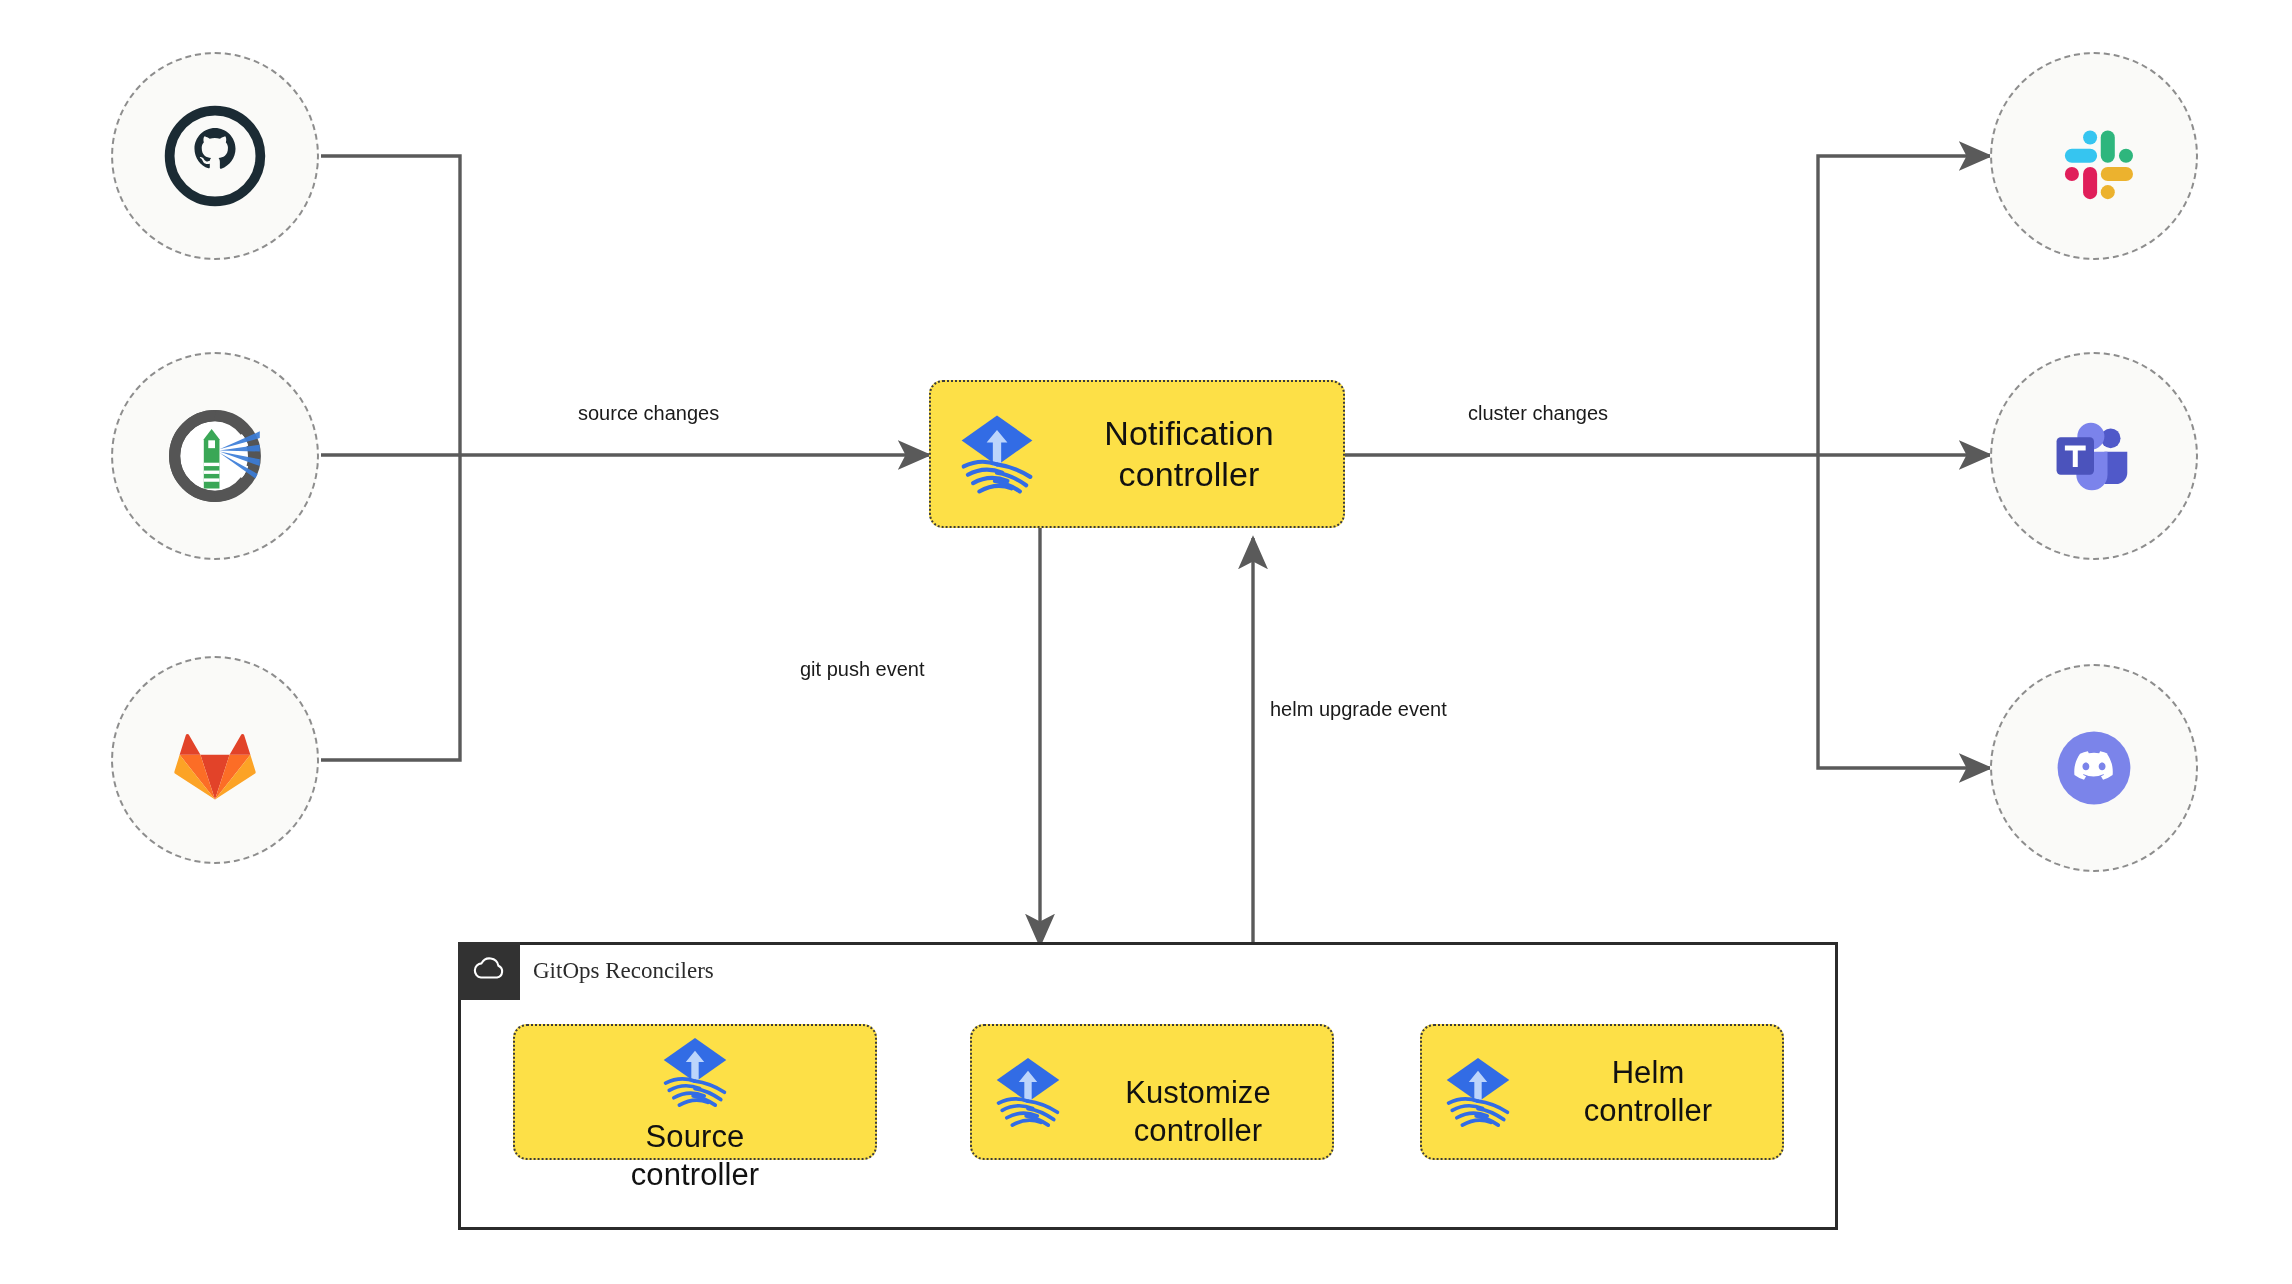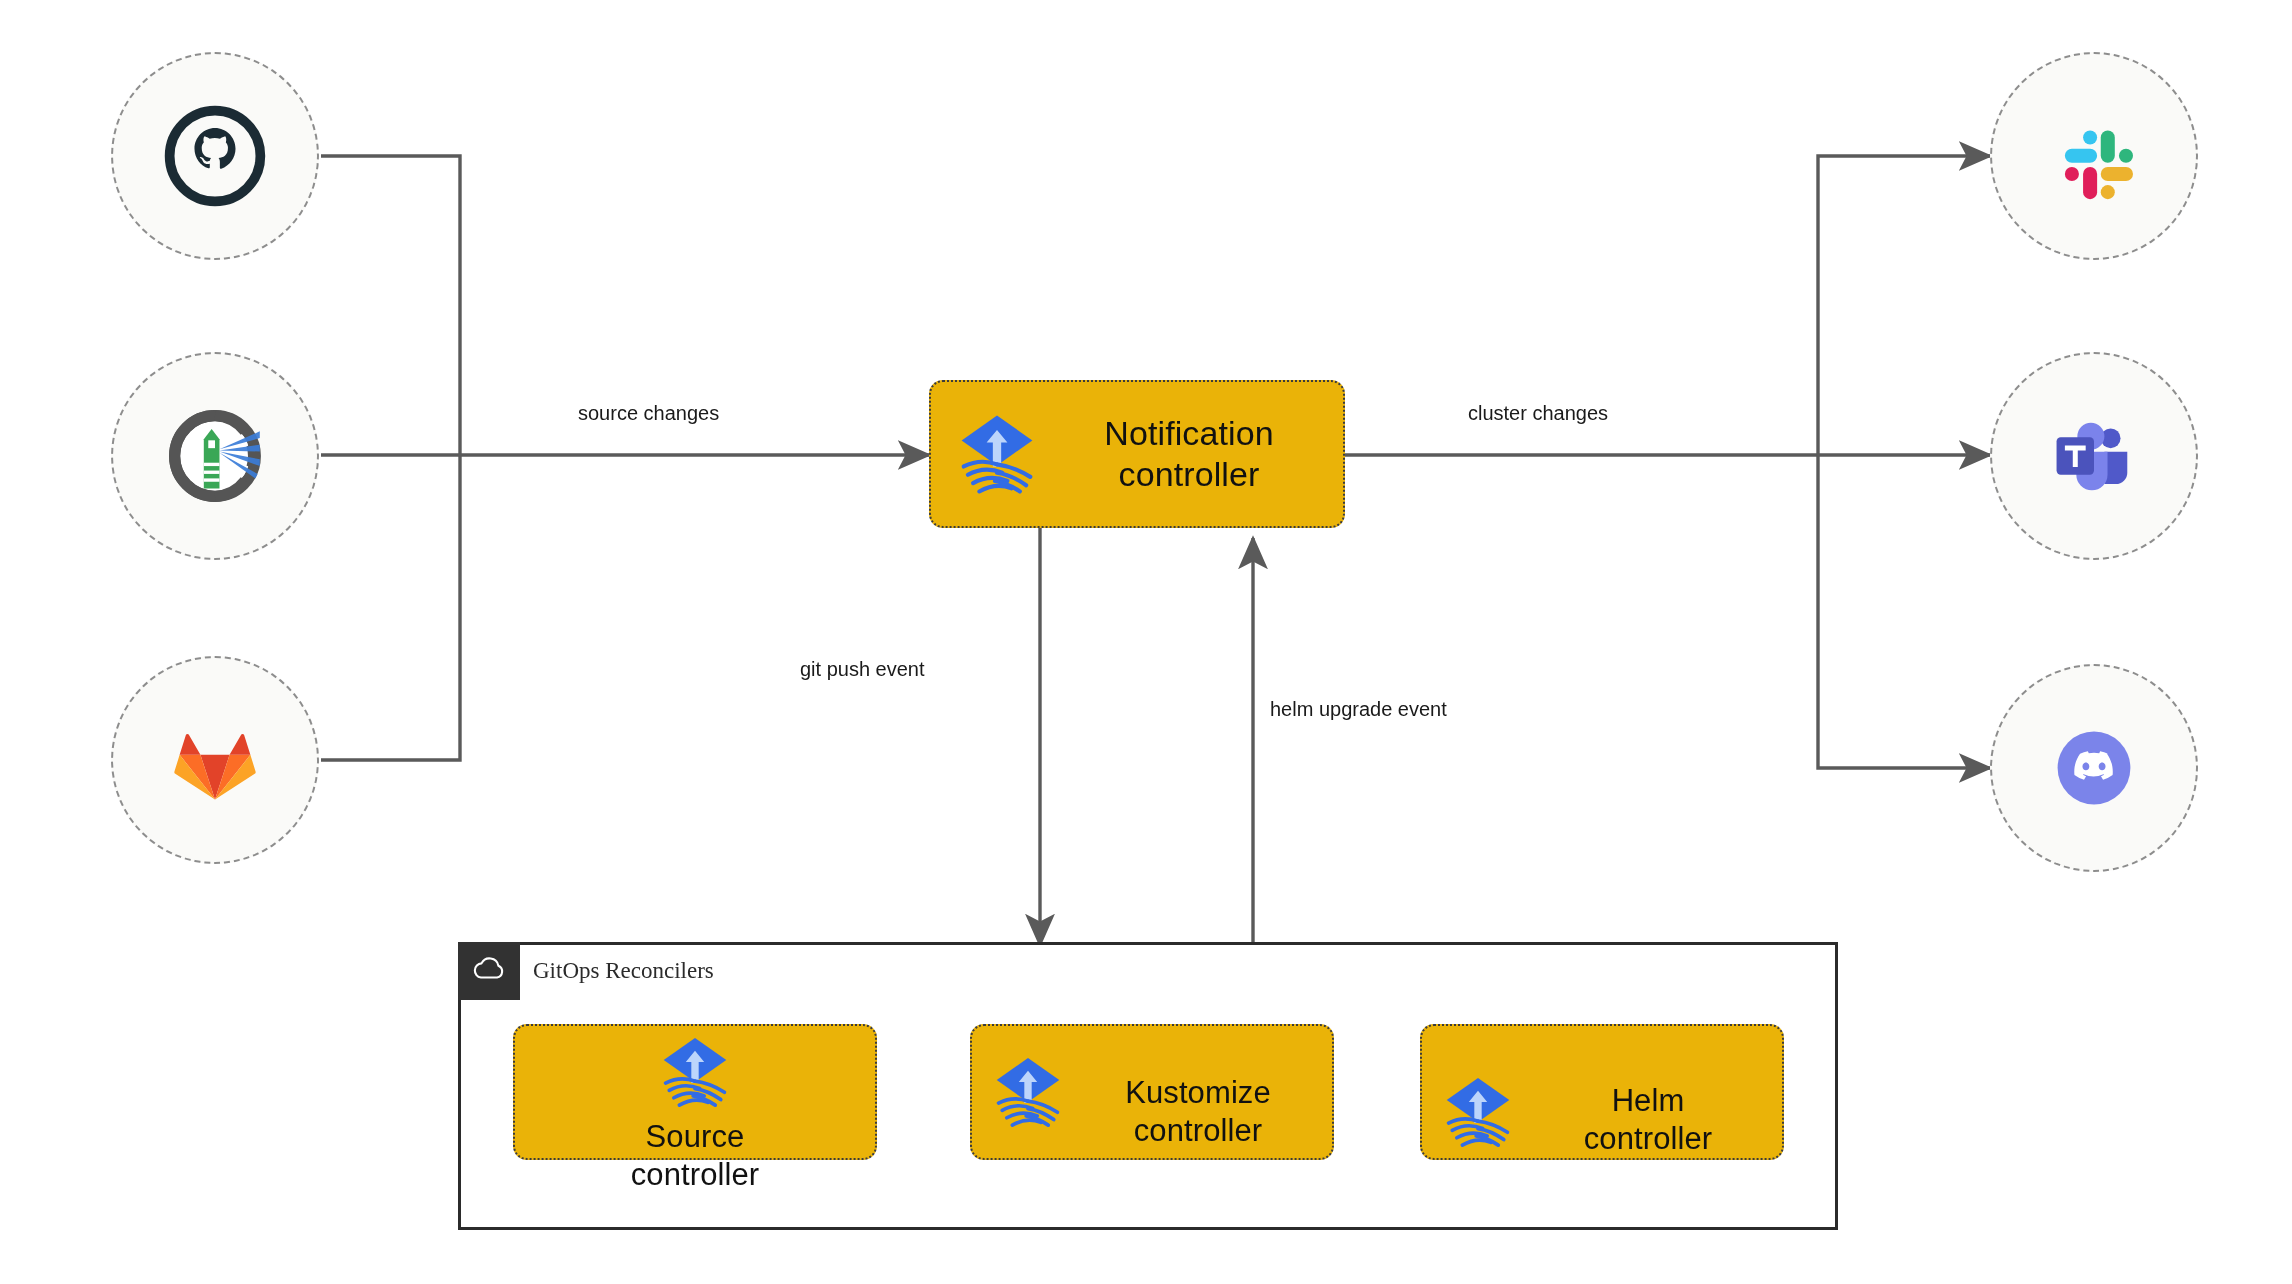--- a/index.html
+++ b/index.html
@@ -23,21 +23,21 @@
     background:#fafaf8;
     border:2px dashed #8d8d8d;
     box-sizing:border-box;
     display:flex;align-items:center;justify-content:center;
   }
   .circle-node svg{display:block;}
 
   
   .ctrl-box{
     position:absolute;
-    background:#eab308;
+    background:#fde047;
     border:2px dotted #3b3b3b;
     border-radius:14px;
     box-sizing:border-box;
     display:flex;align-items:center;
   }
   .ctrl-icon{flex:0 0 auto;display:flex;align-items:center;justify-content:center;}
   .ctrl-label{
     flex:1 1 auto;
     text-align:center;
     color:#111111;
@@ -261,21 +261,21 @@
             <path d="M33 86 q16 -9 31 -3"></path>
           <path d="M50 60 q16 2 32 12"></path>
             <path d="M50 68 q14 2 28 12"></path>
           <path d="M48 76 q12 2 24 10"></path>
         </g>
       </svg>
     </span>
     <span class="ctrl-label" style="font-size:31px;margin-top:40px;"><span>Kustomize</span><br><span>controller</span></span>
   </div>
 
-  <div class="ctrl-box" style="left:1420px;top:1024px;width:364px;height:136px;padding:0 10px;align-items:flex-end;">
+  <div class="ctrl-box" style="left:1420px;top:1024px;width:364px;height:136px;padding:0 10px;">
     <span class="ctrl-icon">
       <svg width="92" height="92" viewBox="0 0 100 100">
         <path d="M50 13 L84 37 L50 61 L16 37 Z" fill="#326ce5"></path>
         <path d="M50 27 L60 39 H54 V62 H46 V39 H40 Z" fill="#bcd5fb"></path>
         <g stroke="#326ce5" stroke-width="4" fill="none" stroke-linecap="round">
           <path d="M18 62 q16 -8 32 -2"></path>
             <path d="M22 70 q16 -9 33 -2"></path>
           <path d="M27 78 q16 -9 33 -2"></path>
             <path d="M33 86 q16 -9 31 -3"></path>
           <path d="M50 60 q16 2 32 12"></path>

